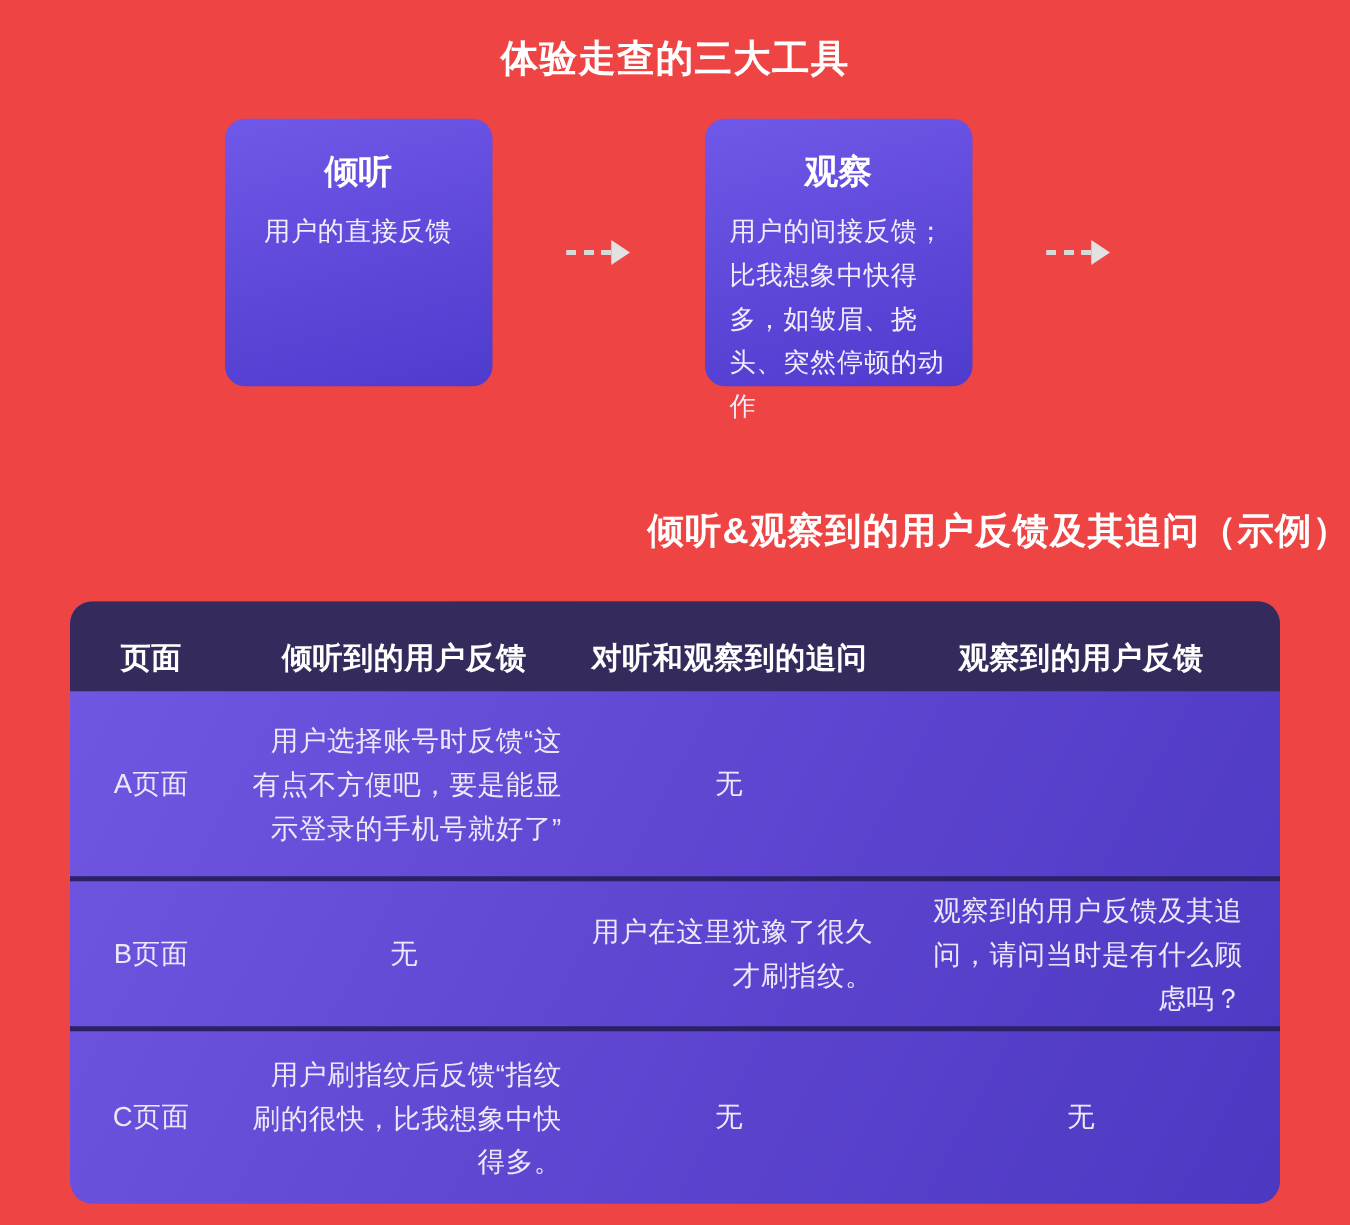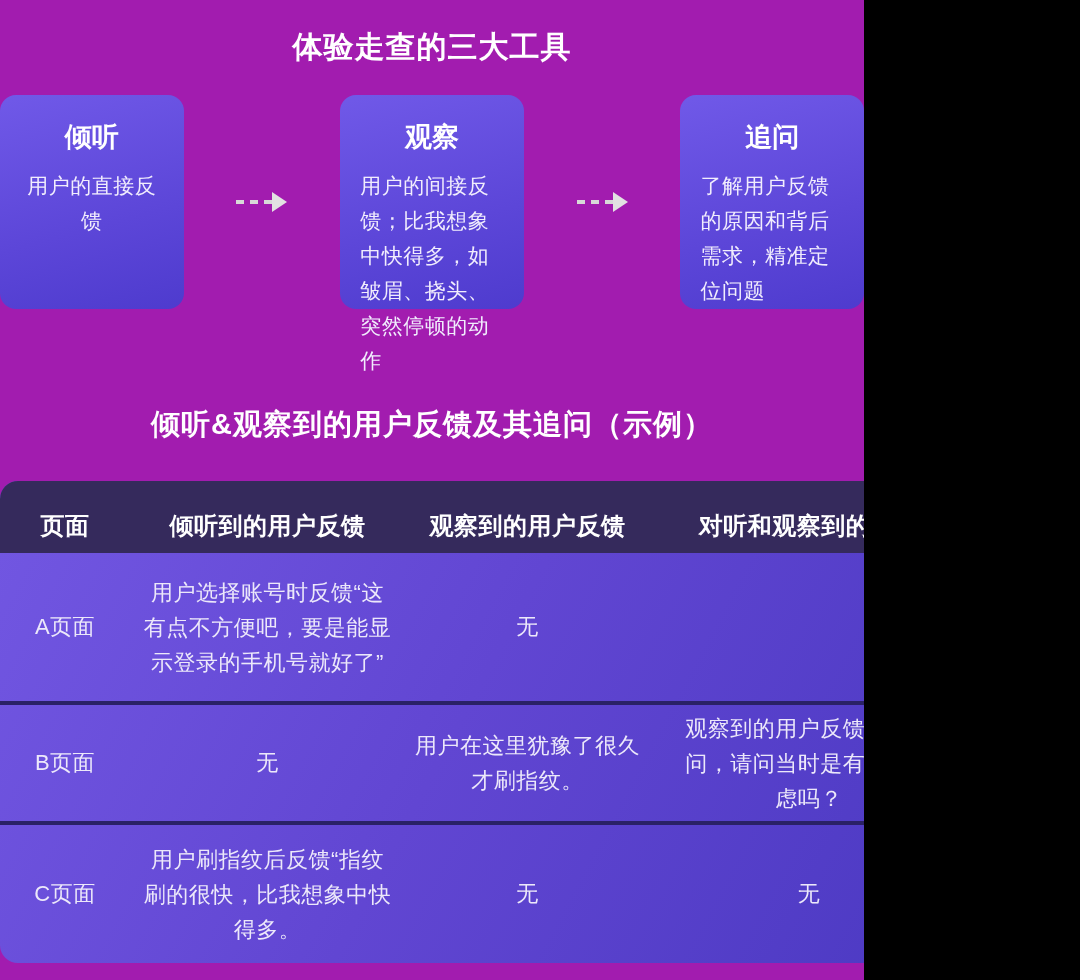--- a/index.html
+++ b/index.html
@@ -1,17 +1,17 @@
 <!DOCTYPE html>
 <html><head>
 <meta charset="utf-8">
 <style>
   html,body{margin:0;padding:0;background:#000;}
   .canvas{
-    position:relative;width:864px;height:980px;background:#a21caf;overflow:hidden;
+    position:relative;width:1080px;height:980px;background:#ef4444;overflow:hidden;
     font-family:"Liberation Sans","DejaVu Sans",sans-serif;color:#fff;
   }
   .main-title{
     margin:0;padding-top:27px;text-align:center;
     font-size:30px;font-weight:bold;letter-spacing:1px;color:#ffffff;
   }
   
   .tools-row{
     margin-top:27px;display:flex;justify-content:center;align-items:flex-start;gap:47px;
   }
@@ -32,42 +32,42 @@
   .arrow .dash{
     width:36px;height:4px;
     background:repeating-linear-gradient(90deg,#d8d8d8 0 8px,transparent 8px 14px);
   }
   .arrow .tri{
     width:0;height:0;border-left:15px solid #e2e2e2;
     border-top:10px solid transparent;border-bottom:10px solid transparent;
   }
   
   .table-title{
-    margin:0;padding-top:96px;padding-bottom:36px;text-align:center;
+    margin:0;padding-top:96px;padding-bottom:36px;text-align:right;
     font-size:29px;font-weight:bold;color:#ffffff;letter-spacing:1px;
   }
   .table{
     width:968px;margin:0 auto;border-radius:18px;overflow:hidden;
     background:linear-gradient(118deg,#7257e2 0%,#6146d2 48%,#4b39c2 100%);
   }
   .thead{
     display:grid;grid-template-columns:130px 275px 245px 318px;
     height:72px;background:#352a5c;align-items:center;
   }
   .th{font-size:24px;font-weight:bold;text-align:center;color:#ffffff;letter-spacing:.5px;margin-top:17px;}
   .tr{
     display:grid;grid-template-columns:130px 275px 245px 318px;align-items:center;
   }
   .tr.row-a{height:148px;}
   .tr.row-b{height:116px;}
   .tr.row-c{height:138px;}
   .tr + .tr{border-top:4px solid #2a2166;}
   .td{font-size:22px;color:#ece8fa;text-align:center;letter-spacing:.5px;}
   .td .txt{
-    display:inline-block;text-align:center;line-height:35px;margin:0 auto;
+    display:inline-block;text-align:right;line-height:35px;margin:0 auto;
   }
   .td.col2 .txt{max-width:252px;}
   .td.col3 .txt{max-width:230px;}
   .td.col4 .txt{max-width:258px;}
 </style>
 </head>
 <body>
 
 <div class="canvas">
 
@@ -88,36 +88,32 @@
     <div class="card">
       <div class="card-title">观察</div>
       <div class="card-desc">用户的间接反馈；比我想象中快得多，如皱眉、挠头、突然停顿的动作</div>
     </div>
 
     <div class="arrow">
       <span class="dash"></span>
       <span class="tri"></span>
     </div>
 
-    <div class="card">
-      <div class="card-title">追问</div>
-      <div class="card-desc">了解用户反馈的原因和背后需求，精准定位问题</div>
-    </div>
 
   </div>
 
   <h2 class="table-title">倾听&amp;观察到的用户反馈及其追问（示例）</h2>
 
   <div class="table">
 
     <div class="thead">
       <div class="th">页面</div>
       <div class="th">倾听到的用户反馈</div>
+      <div class="th">对听和观察到的追问</div>
       <div class="th">观察到的用户反馈</div>
-      <div class="th">对听和观察到的追问</div>
     </div>
 
     <div class="tr row-a">
       <div class="td col1">A页面</div>
       <div class="td col2"><span class="txt">用户选择账号时反馈“这有点不方便吧，要是能显示登录的手机号就好了”</span></div>
       <div class="td col3">无</div>
     </div>
 
     <div class="tr row-b">
       <div class="td col1">B页面</div>

